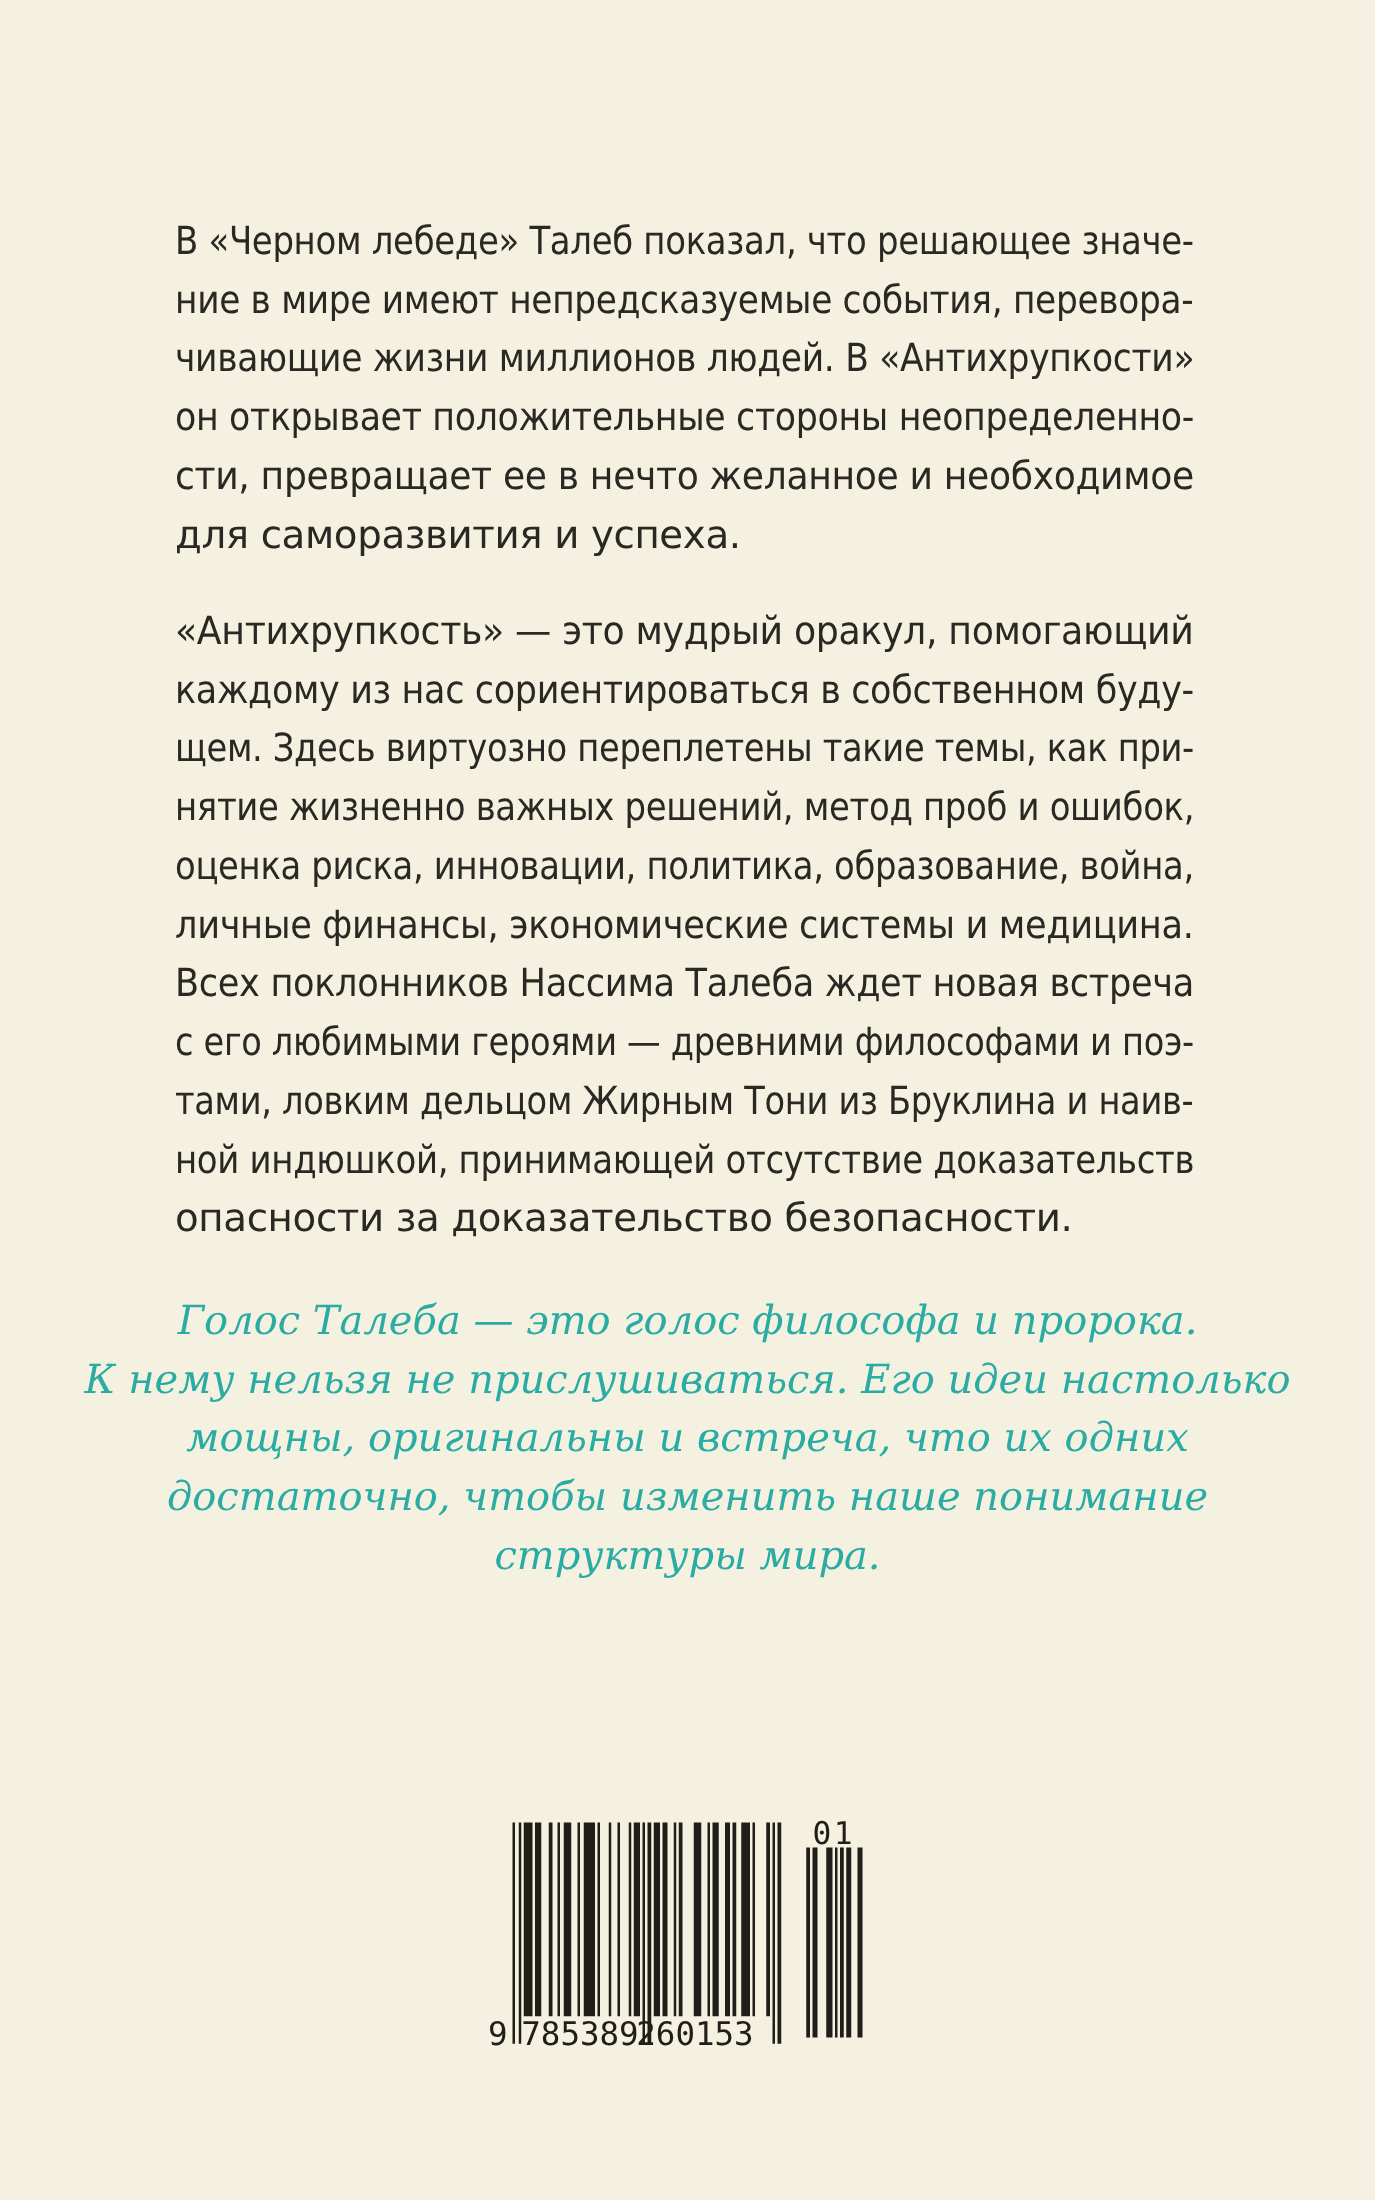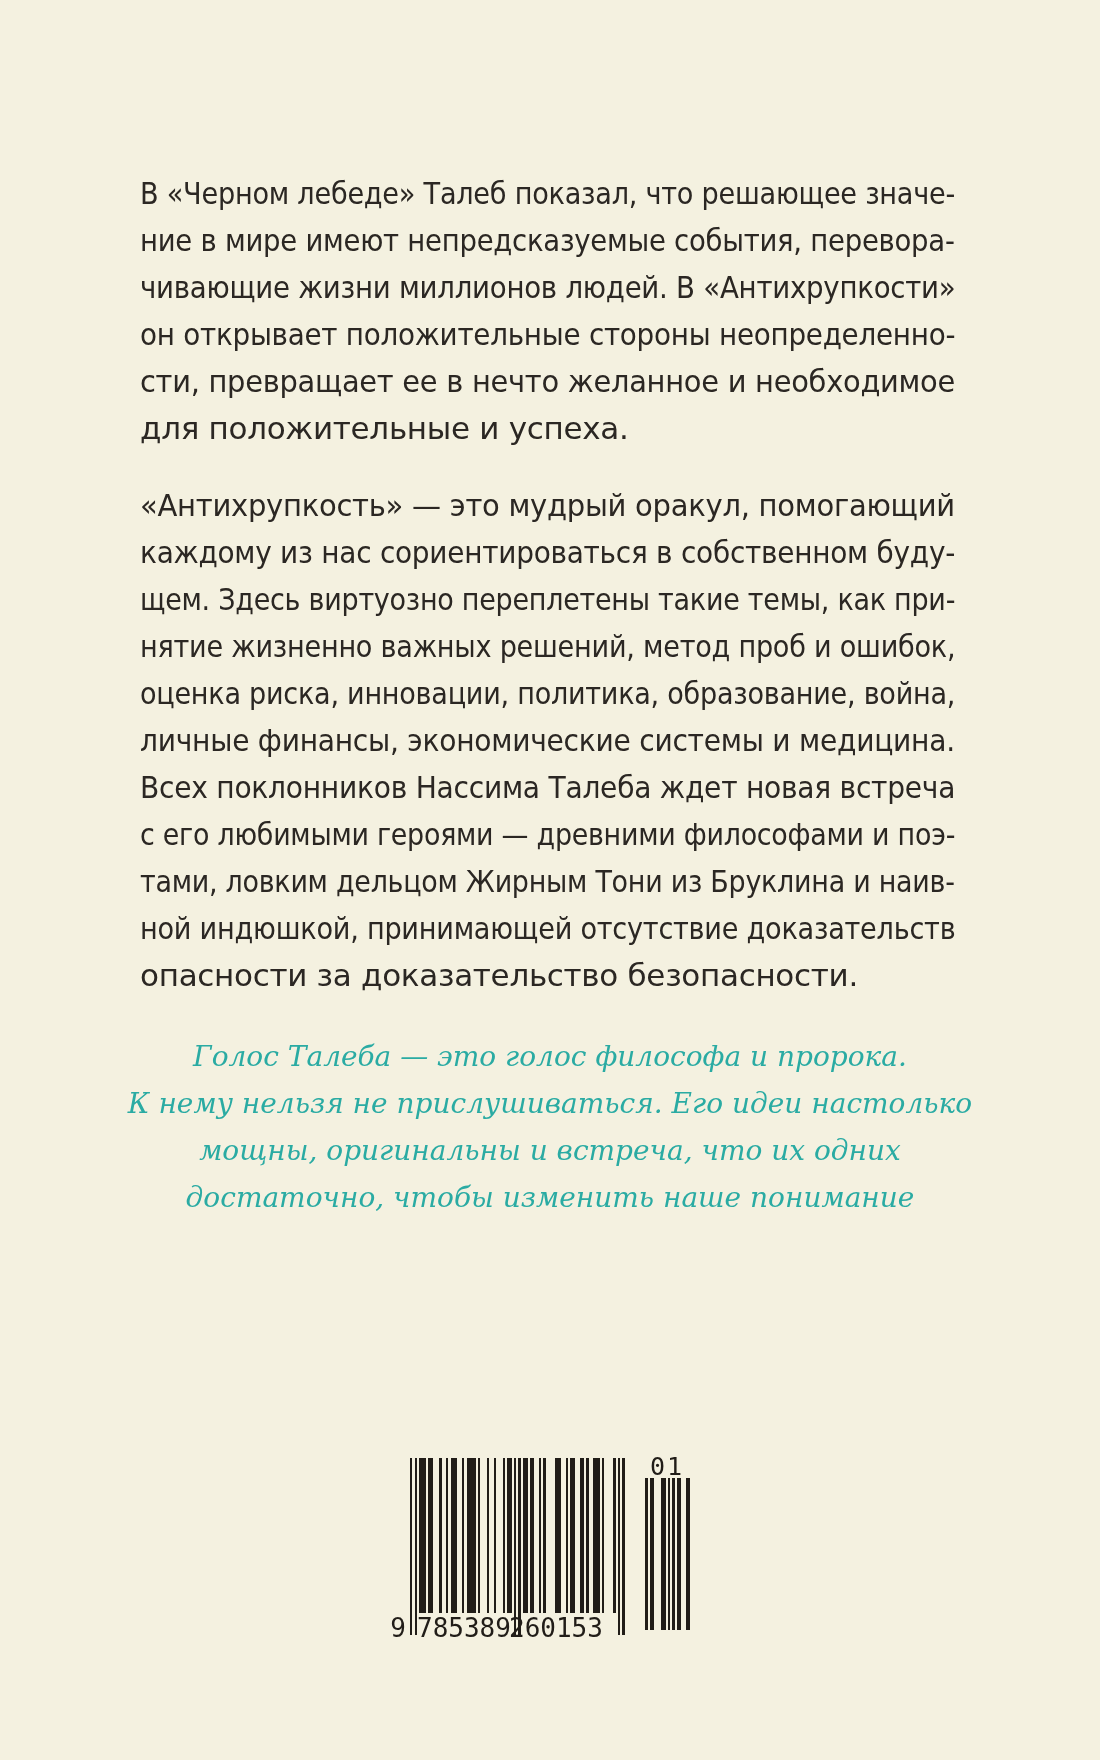--- a/index.html
+++ b/index.html
@@ -14,21 +14,21 @@
   }
   .textblock{position:absolute; left:140px; width:815px;margin-top:20px;}
   .p1{top:150px;}
   .p2{top:462px;}
   .line{
     display:block; white-space:nowrap; font-size:31px; line-height:47px;
     letter-spacing:-0.3px; text-align:left;
   }
   .quote{position:absolute; left:0; top:1033px; width:1100px; text-align:center;}
   .qline{
-    display:block; white-space:nowrap; font-size:28px; line-height:47px;
+    display:block; white-space:nowrap; font-size:32px; line-height:47px;
     font-family:"DejaVu Serif","Liberation Serif",serif; font-style:italic;
     color:var(--accent); text-align:center;
   }
   .qattr{
     font-style:normal; font-size:37px; letter-spacing:1px; line-height:47px;
   }
   .barcode-wrap{position:absolute; left:410px; top:1458px; width:282px; height:185px;}
   .barcode-main{position:absolute; left:0; top:0; width:215px; height:177px;}
   .barcode-addon{position:absolute; left:233px; top:20px; width:48px; height:152px;}
   .bar{position:absolute; top:0; background:var(--bar);}
@@ -49,21 +49,21 @@
 <body>
 
 <div class="page">
 
   <div class="textblock p1">
     <div class="line fit stretch" style="transform-origin: left center; transform: scaleX(0.876344);">В «Черном лебеде» Талеб показал, что решающее значе-</div>
     <div class="line fit stretch" style="transform-origin: left center; transform: scaleX(0.8878);">ние в мире имеют непредсказуемые события, перевора-</div>
     <div class="line fit stretch" style="transform-origin: left center; transform: scaleX(0.891685);">чивающие жизни миллионов людей. В «Антихрупкости»</div>
     <div class="line fit stretch" style="transform-origin: left center; transform: scaleX(0.897577);">он открывает положительные стороны неопределенно-</div>
     <div class="line fit stretch" style="transform-origin: left center; transform: scaleX(0.932494);">сти, превращает ее в нечто желанное и необходимое</div>
-    <div class="line fit">для положительные и успеха.</div>
+    <div class="line fit">для саморазвития и успеха.</div>
   </div>
 
   <div class="textblock p2">
     <div class="line fit stretch" style="transform-origin: left center; transform: scaleX(0.936782);">«Антихрупкость» — это мудрый оракул, помогающий</div>
     <div class="line fit stretch" style="transform-origin: left center; transform: scaleX(0.902547);">каждому из нас сориентироваться в собственном буду-</div>
     <div class="line fit stretch" style="transform-origin: left center; transform: scaleX(0.870726);">щем. Здесь виртуозно переплетены такие темы, как при-</div>
     <div class="line fit stretch" style="transform-origin: left center; transform: scaleX(0.875403);">нятие жизненно важных решений, метод проб и ошибок,</div>
     <div class="line fit stretch" style="transform-origin: left center; transform: scaleX(0.873526);">оценка риска, инновации, политика, образование, война,</div>
     <div class="line fit stretch" style="transform-origin: left center; transform: scaleX(0.907572);">личные финансы, экономические системы и медицина.</div>
     <div class="line fit stretch" style="transform-origin: left center; transform: scaleX(0.907572);">Всех поклонников Нассима Талеба ждет новая встреча</div>
@@ -71,20 +71,21 @@
     <div class="line fit stretch" style="transform-origin: left center; transform: scaleX(0.86887);">тами, ловким дельцом Жирным Тони из Бруклина и наив-</div>
     <div class="line fit stretch" style="transform-origin: left center; transform: scaleX(0.876344);">ной индюшкой, принимающей отсутствие доказательств</div>
     <div class="line fit">опасности за доказательство безопасности.</div>
   </div>
 
   <div class="quote">
     <div class="qline fit center">Голос Талеба — это голос философа и пророка.</div>
     <div class="qline fit center">К нему нельзя не прислушиваться. Его идеи настолько</div>
     <div class="qline fit center">мощны, оригинальны и встреча, что их одних</div>
     <div class="qline fit center">достаточно, чтобы изменить наше понимание</div>
+    <div class="qline fit center">структуры мира.</div>
   </div>
 
   <div class="barcode-wrap">
     <div class="barcode-main" id="bc-main">
         <div class="bar" style="left: 0px; width: 2.26px; height: 177px;"></div>
         <div class="bar" style="left: 4.52px; width: 2.26px; height: 177px;"></div>
         <div class="bar" style="left: 9.04px; width: 6.78px; height: 155px;"></div>
         <div class="bar" style="left: 18.08px; width: 4.52px; height: 155px;"></div>
         <div class="bar" style="left: 29.38px; width: 2.26px; height: 155px;"></div>
         <div class="bar" style="left: 36.16px; width: 2.26px; height: 155px;"></div>

